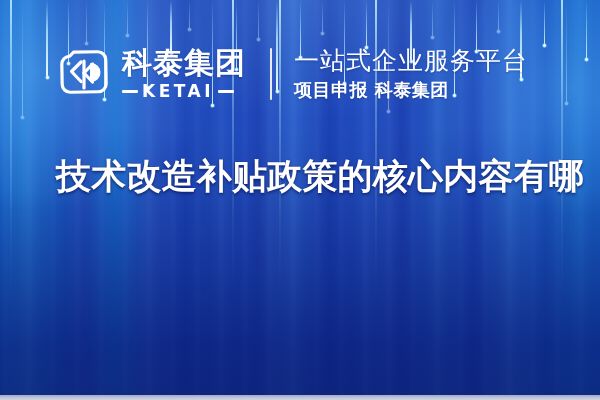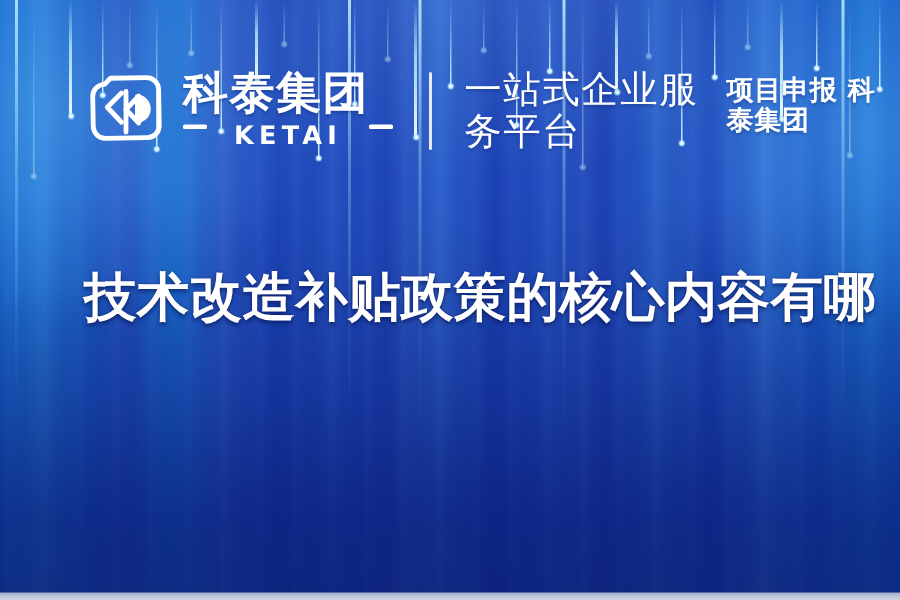--- a/index.html
+++ b/index.html
@@ -192,21 +192,22 @@
     font-size: 30px;
     line-height: 1;
     font-weight: bold;
     letter-spacing: 1px;
     font-family: "DejaVu Sans", "Liberation Sans", sans-serif;
     text-shadow: 0 1px 2px rgba(6,24,90,0.35);
   }
   .logo-en-row {
     margin-top: 5px;
     display: flex;
-    gap: 18px;
+    align-items: center;
+    gap: 4px;
   }
   .logo-dash {
     display: block;
     width: 16px;
     height: 3px;
     background: #ffffff;
     border-radius: 1px;
   }
   .logo-en {
     color: #ffffff;
@@ -221,21 +222,21 @@
     width: 2px;
     height: 52px;
     background: rgba(255,255,255,0.88);
     margin-left: 24px;
     margin-right: 22px;
     border-radius: 1px;
   }
 
   .tagline {
     display: flex;
-    flex-direction: row;
+    flex-direction: column;
     justify-content: center;
   }
   .tagline-main {
     color: #ffffff;
     font-size: 25px;
     line-height: 1.12;
     letter-spacing: 1px;
     font-family: "DejaVu Sans", "Liberation Sans", sans-serif;
     text-shadow: 0 1px 2px rgba(6,24,90,0.30);
   }
@@ -249,21 +250,20 @@
     font-family: "DejaVu Sans", "Liberation Sans", sans-serif;
     text-shadow: 0 1px 2px rgba(6,24,90,0.30);
   }
 
   
   .headline {
     position: absolute;
     left: 56px;
     top: 152px;
     width: 510px;
-    margin-top: 23px;
   }
   .headline-line {
     color: #ffffff;
     font-size: 35px;
     line-height: 48px;
     font-weight: bold;
     letter-spacing: 0.2px;
     font-family: "DejaVu Sans", "Liberation Sans", sans-serif;
     white-space: nowrap;
     text-shadow:

